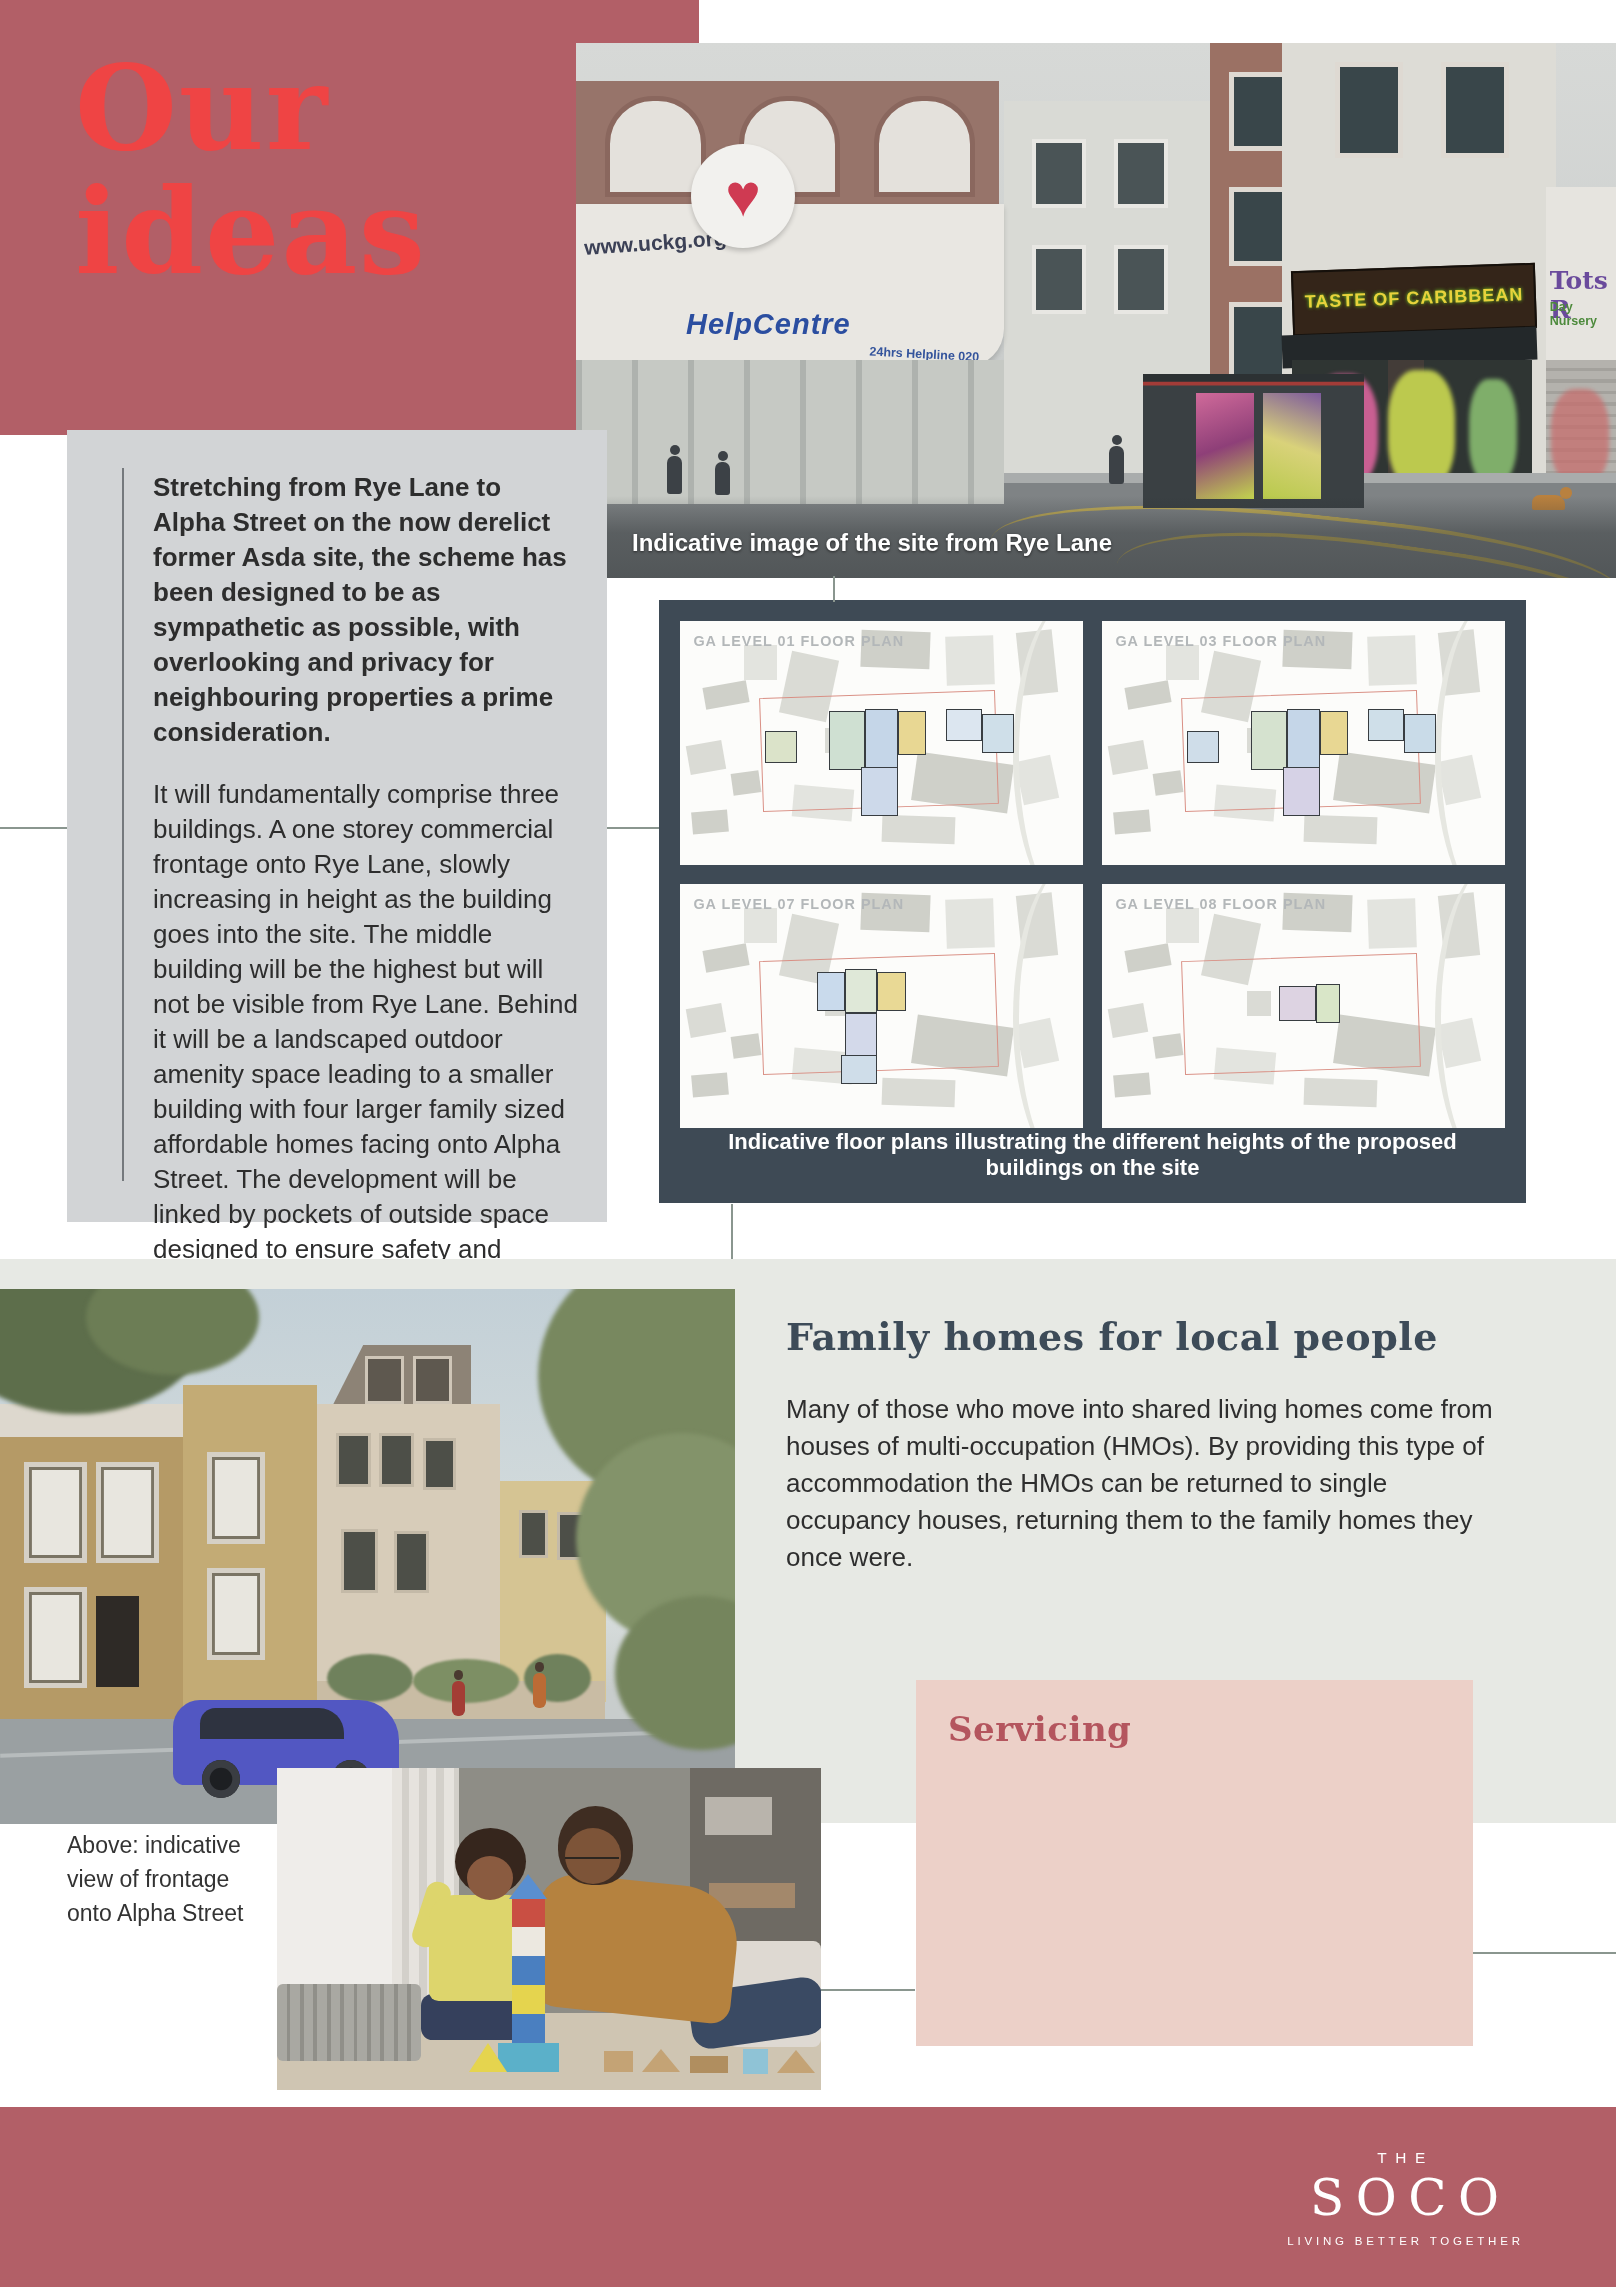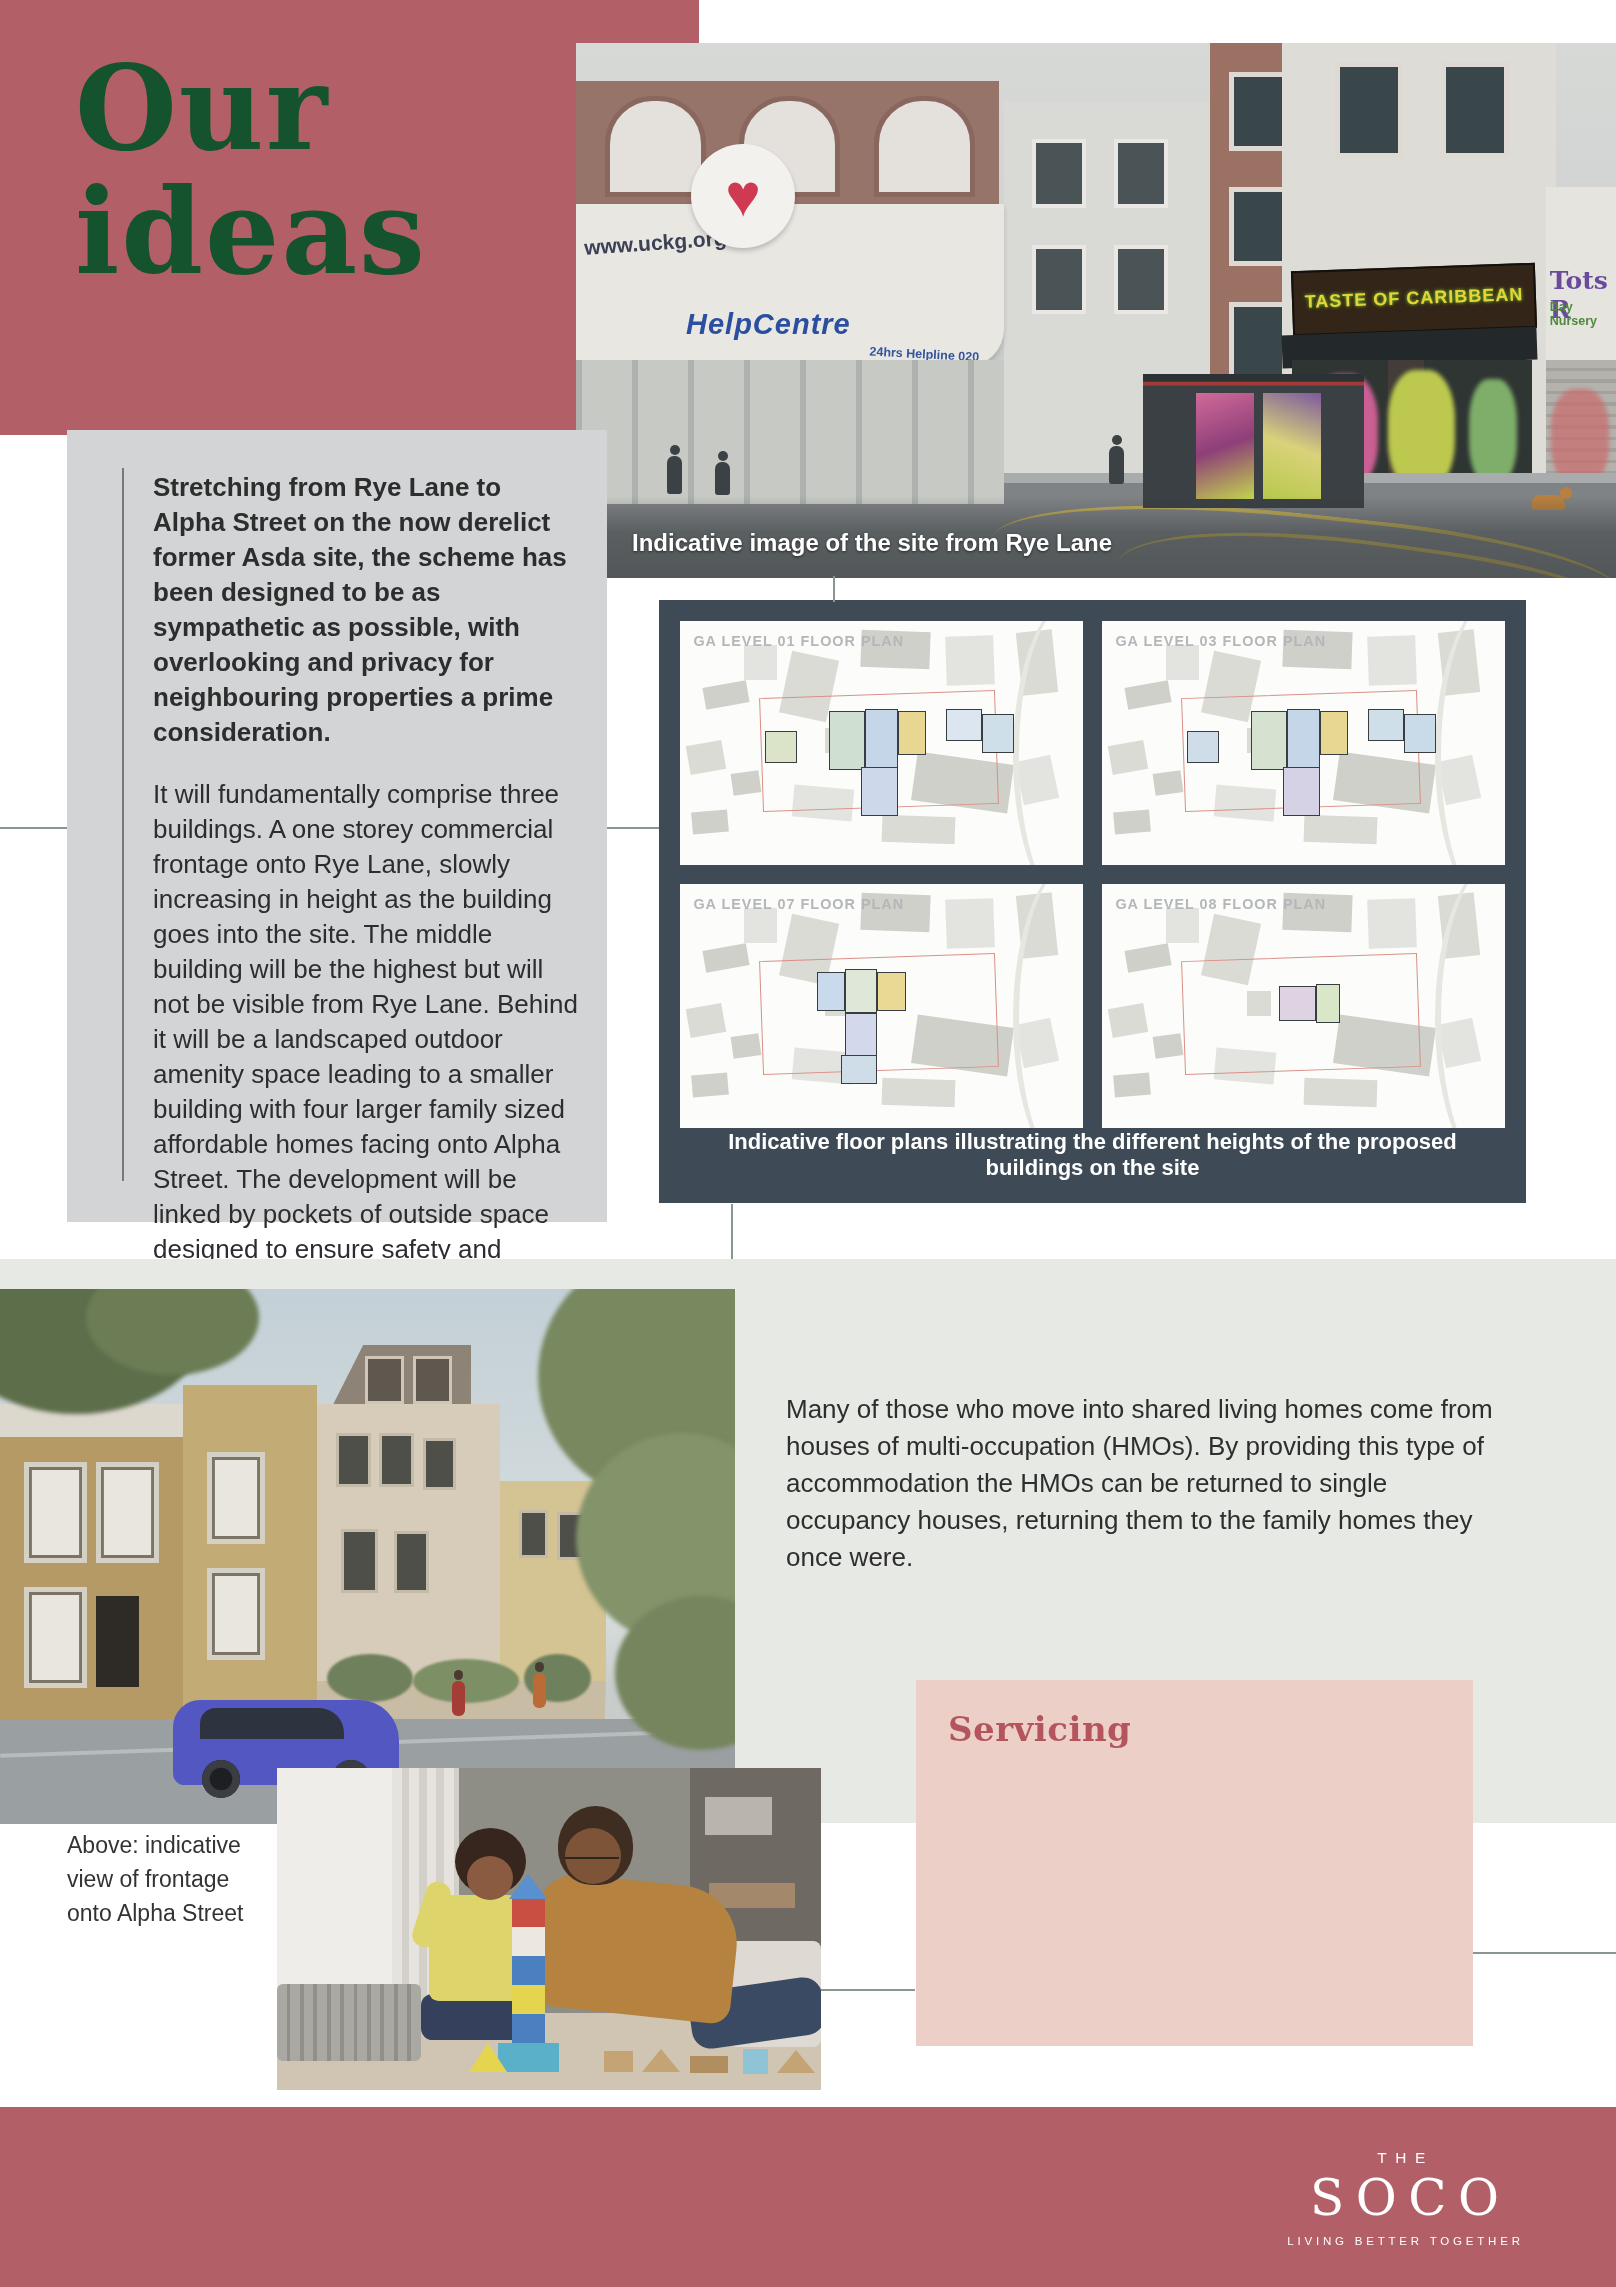--- a/index.html
+++ b/index.html
@@ -2,21 +2,21 @@
 <html><head>
 <meta charset="utf-8">
 <style>
   html,body{margin:0;padding:0;background:#fff;}
   #page{position:relative;width:1617px;height:2287px;background:#ffffff;overflow:hidden;
         font-family:"Liberation Sans", sans-serif;}
   .abs{position:absolute;}
 
   
   .red-block{left:0;top:0;width:699px;height:435px;background:#b25f67;}
-  .title{left:75px;top:46px;color:#14532d;font-family:"DejaVu Serif", serif;
+  .title{left:75px;top:46px;color:#ef4444;font-family:"DejaVu Serif", serif;
          font-weight:bold;font-size:117px;line-height:1.06;letter-spacing:1.9px;}
 
   
   .street-photo{left:576px;top:43px;width:1040px;height:535px;overflow:hidden;
      background:linear-gradient(180deg,#d7d9d7 0%,#cdd0cf 55%,#b9bcbb 78%);}
   .sp-brick-top{position:absolute;left:0;top:38px;width:423px;height:134px;background:#97746a;}
   .sp-arch{position:absolute;top:53px;width:91px;height:91px;background:#e4e1dc;
            border-radius:48px 48px 0 0;border:5.8px solid #8a675e;}
   .sp-fascia{position:absolute;left:0;top:161px;width:428px;height:163px;background:#e9e7e2;
              border-radius:0 0 38px 0;box-shadow:0 3.8px 5.8px rgba(0,0,0,.15);}
@@ -435,20 +435,21 @@
     <div class="cp-block" style="left:235px;top:246px;background:#4a7fc0;"></div>
     <div class="cp-block" style="left:221px;top:275px;width:61px;background:#5bb0c9;"></div>
     <div class="cp-tri" style="left:192px;top:275px;border-bottom:29px solid #e5d44e;"></div>
     <div class="cp-scatter" style="left:327px;top:283px;width:29px;height:21px;"></div>
     <div class="cp-tri" style="left:365px;top:281px;border-bottom:23px solid #c4a375;"></div>
     <div class="cp-scatter" style="left:413px;top:288px;width:38px;height:17.3px;background:#b08e5f;"></div>
     <div class="cp-scatter" style="left:466px;top:281px;width:25px;height:25px;background:#8fc3d6;"></div>
     <div class="cp-tri" style="left:500px;top:282px;border-bottom:23px solid #c4a375;"></div>
   </div>
 
+  <div class="abs fh-heading">Family homes for local people</div>
   <div class="abs fh-text">
     <p>Many of those who move into shared living homes come from houses of multi-occupation (HMOs). By providing this type of accommodation the HMOs can be returned to single occupancy houses, returning them to the family homes they once were.</p>
   </div>
 
   <div class="abs servicing">
     <h3>Servicing</h3>
   </div>
 
   <div class="abs footer">
     <div class="logo">

